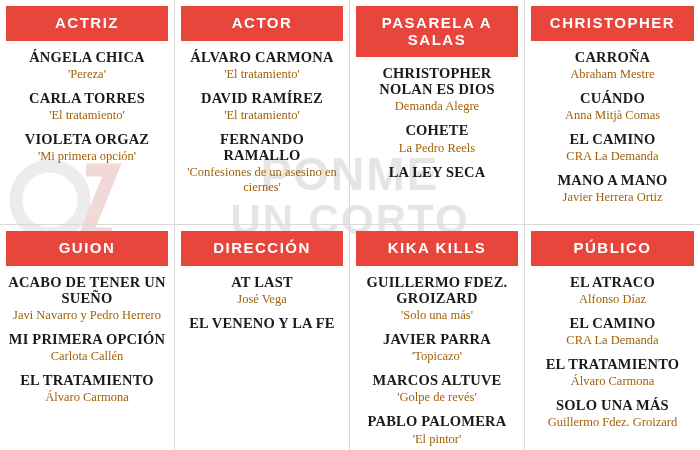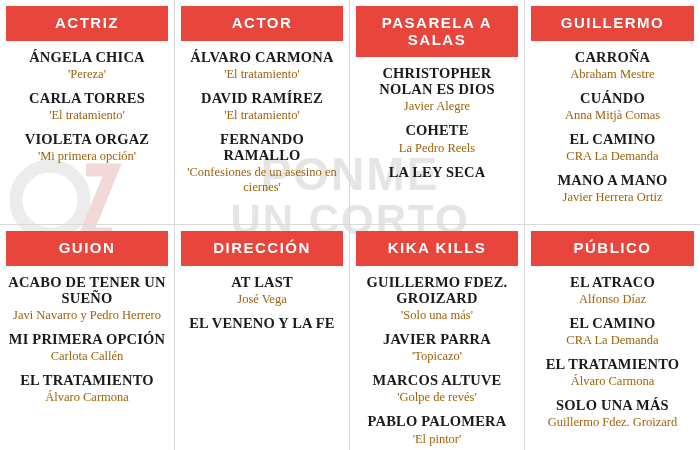--- a/index.html
+++ b/index.html
@@ -158,35 +158,35 @@
         <div class="entry-sub">'Confesiones de un asesino en ciernes'</div>
       </div>
     </div>
   </div>
 
   <div class="cell cell-sep row-sep">
     <div class="cat-header">PASARELA A SALAS</div>
     <div class="entries">
       <div class="entry">
         <div class="entry-title">CHRISTOPHER NOLAN ES DIOS</div>
-        <div class="entry-sub">Javier Alegre</div>
+        <div class="entry-sub">Demanda Alegre</div>
       </div>
       <div class="entry">
         <div class="entry-title">COHETE</div>
         <div class="entry-sub">La Pedro Reels</div>
       </div>
       <div class="entry">
         <div class="entry-title">LA LEY SECA</div>
         <div class="entry-sub"></div>
       </div>
     </div>
   </div>
 
   <div class="cell row-sep">
-    <div class="cat-header">GUILLERMO</div>
+    <div class="cat-header">CHRISTOPHER</div>
     <div class="entries">
       <div class="entry">
         <div class="entry-title">CARROÑA</div>
         <div class="entry-sub">Abraham Mestre</div>
       </div>
       <div class="entry">
         <div class="entry-title">CUÁNDO</div>
         <div class="entry-sub">Anna Mitjà Comas</div>
       </div>
       <div class="entry">

